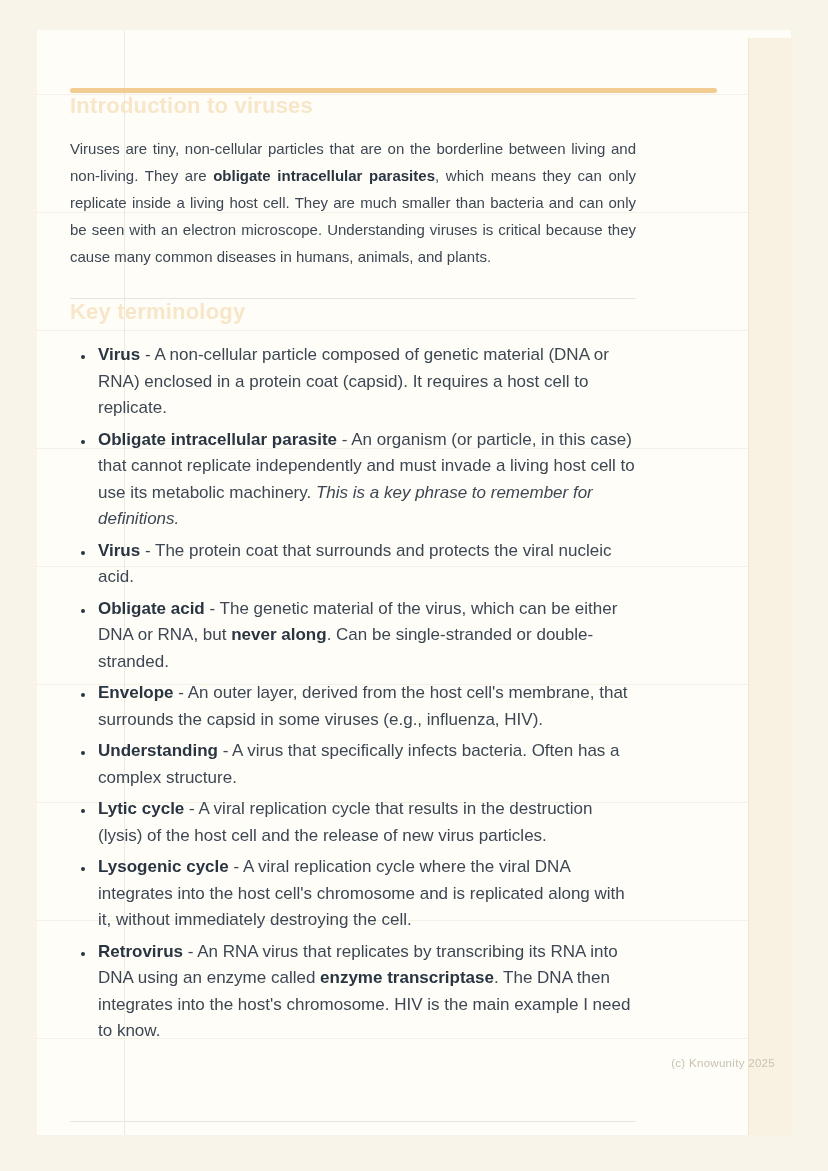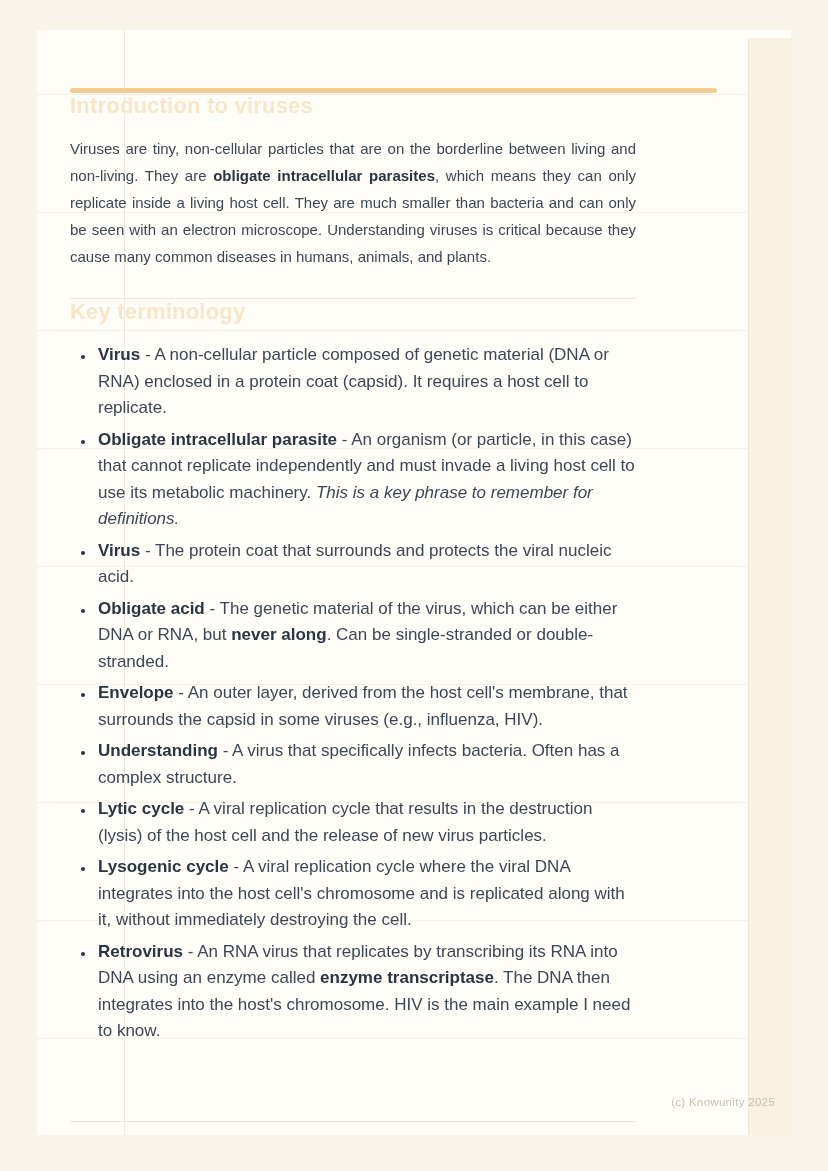--- a/index.html
+++ b/index.html
@@ -59,21 +59,21 @@
   }
   ul.term-list{
     margin:17px 0 0 0;padding:0 0 0 25px;width:542px;
     font-size:17px;line-height:26.5px;list-style:disc outside;
   }
   ul.term-list li{margin:0 0 5px 0;padding-left:3px;}
   ul.term-list li::marker{font-size:0.72em;color:var(--text_bold,#2A3542);}
   .b{font-weight:700;color:var(--text_bold,#2A3542);}
   .i{font-style:italic;}
   .footer-note{
-    position:absolute;right:16px;top:1066px;
+    position:absolute;right:16px;top:1027px;
     font-size:11.5px;letter-spacing:0.3px;
     color:var(--footer,#C8C2B2);
   }
   .bottom-divider{
     position:absolute;left:33px;top:1091px;width:566px;height:1px;
     background:var(--divider,#E9E6DF);
   }
 </style>
 </head>
 <body style="--accent: #F8C98F; --accent_rule: #F3CC94; --accent_faded: #F8E6C9; --text: #3D4753; --text_bold: #2A3542; --paper: #FFFDF8; --background: #F9F4E9; --band: #F9F1E1; --divider: #E9E6DF; --footer: #C8C2B2;">

